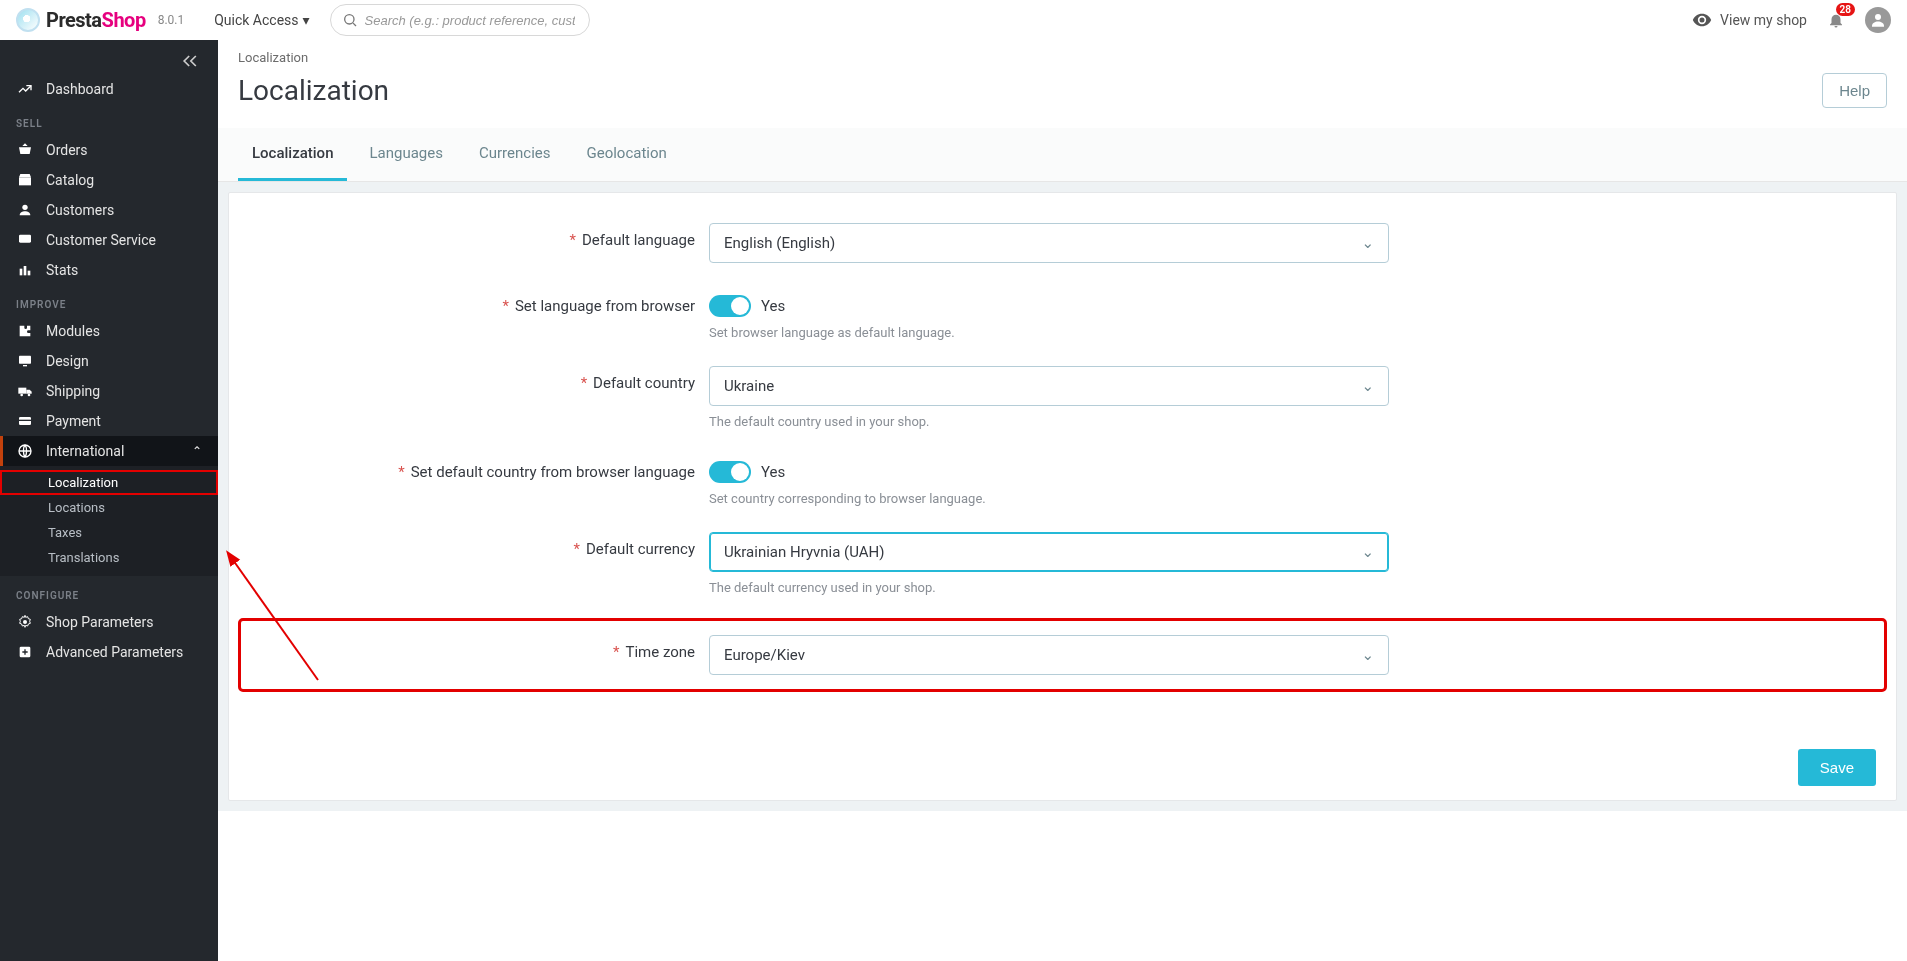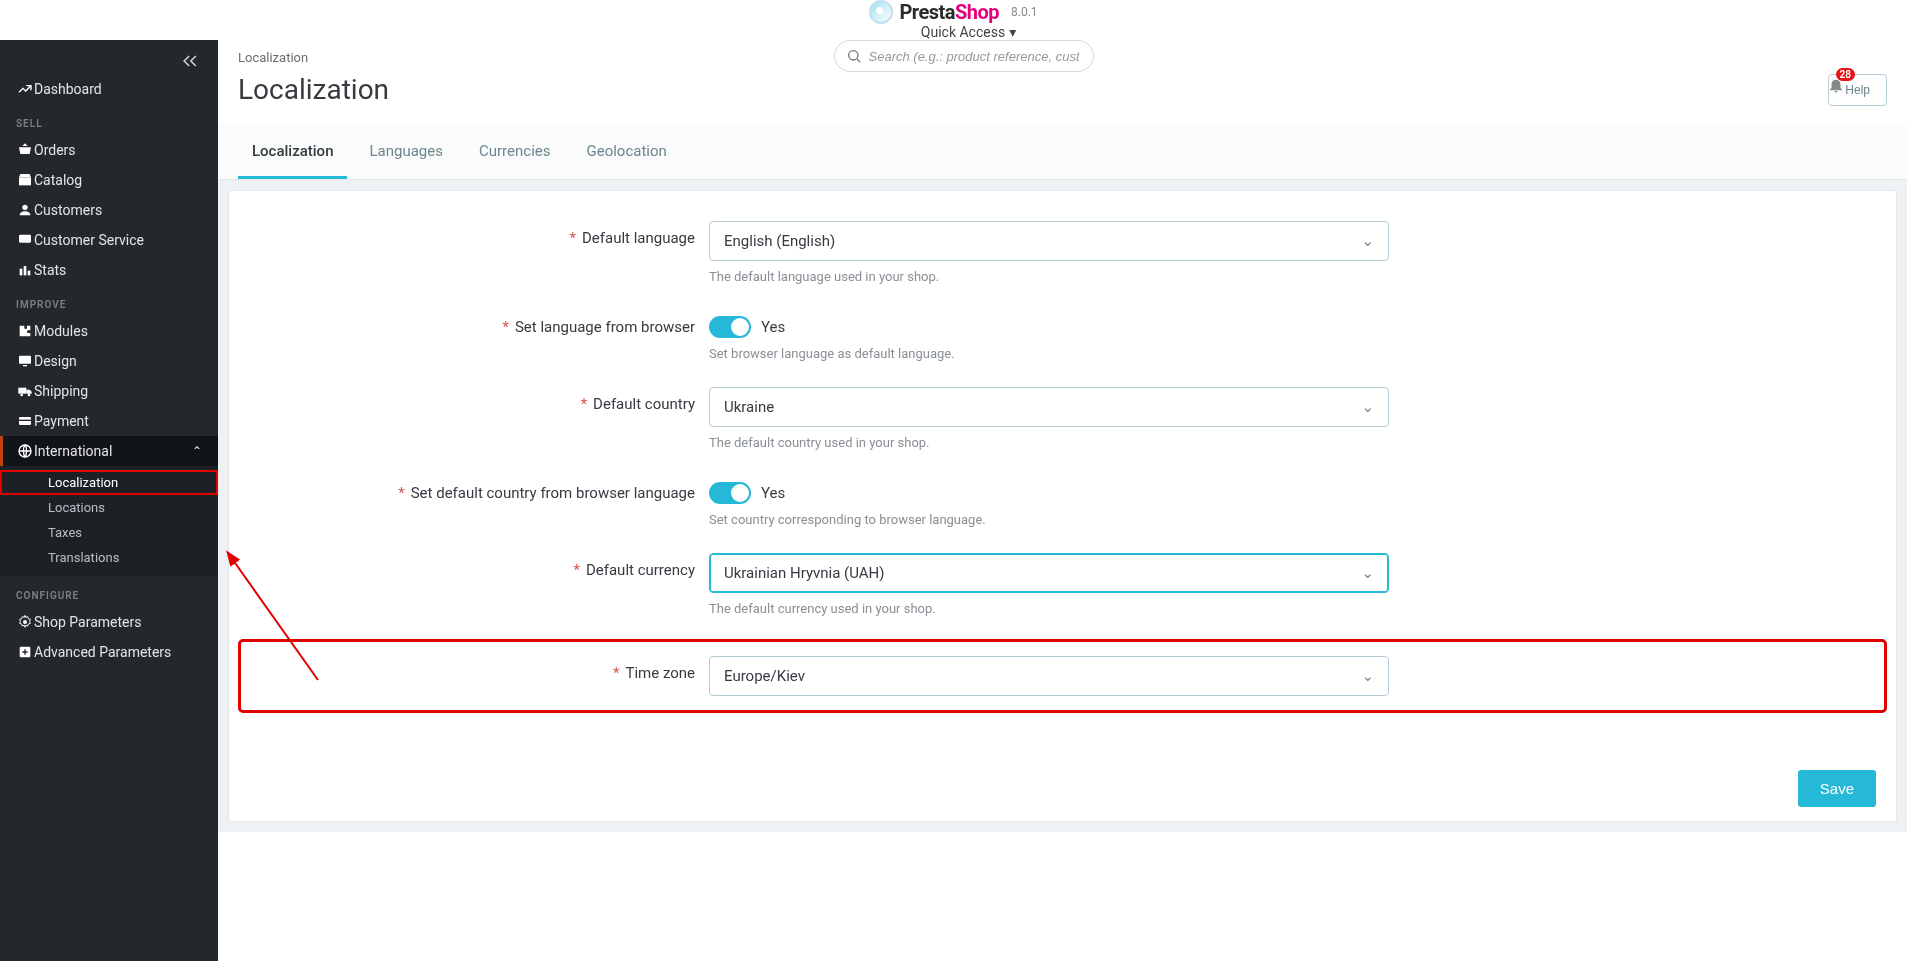--- a/index.html
+++ b/index.html
@@ -1,19 +1,19 @@
 <!DOCTYPE html>
 <html><head>
 <meta charset="utf-8">
 <style>
   * { box-sizing: border-box; margin: 0; padding: 0; }
   body { font-family: -apple-system, BlinkMacSystemFont, "Segoe UI", Roboto, "Helvetica Neue", Arial, sans-serif; background: #fff; color: #363a41; }
   
   
-  .top-header { height: 40px; display: flex; align-items: center; padding: 0 16px; background: #fff; flex-direction: column; }
+  .top-header { height: 40px; display: flex; align-items: center; padding: 0 16px; background: #fff; }
   .logo { display: flex; align-items: center; gap: 6px; }
   .logo-img { width: 24px; height: 24px; border-radius: 50%; background: linear-gradient(135deg,#a0e0f0,#fff); border:2px solid #c0e0f0; position:relative; }
   .logo-img::after{content:"";position:absolute;inset:3px;border-radius:50%;background:radial-gradient(circle at 40% 40%, #fff 30%, transparent 31%);}
   .logo-text { font-size: 20px; font-weight: 700; letter-spacing:-0.5px; }
   .logo-text .p1 { color:#2b2b2b; }
   .logo-text .p2 { color:#e6007e; }
   .version { font-size: 12px; color:#888; margin-left:6px; }
   .quick-access { margin-left: 30px; font-size:14px; color:#444; cursor:pointer; display:flex; align-items:center; gap:4px;}
   .search-wrap { margin-left: 20px; }
   .search-input { width: 260px; height: 32px; border:1px solid #d8d8d8; border-radius:16px; padding: 0 14px 0 34px; font-size:13px; color:#555; font-style:italic; background:#fff; }
@@ -25,36 +25,36 @@
   .notif { position:relative; color:#777; cursor:pointer;}
   .notif-badge { position:absolute; top:-8px; right:-10px; background:#e61414; color:#fff; font-size:10px; padding:1px 4px; border-radius:8px; font-weight:600;}
   .avatar { width:26px; height:26px; border-radius:50%; background:#999; display:flex;align-items:center;justify-content:center;color:#fff;}
   
   
   .layout { display:flex; }
   
   
   .sidebar { width: 218px; background:#24282d; color:#dfe0e2; min-height: calc(961px - 40px); flex-shrink:0; position:relative;}
   .collapse-btn { display:flex; justify-content:flex-end; padding:14px 18px 6px; color:#ccc; cursor:pointer; font-size:16px;}
-  .side-item { display:flex; align-items:center; gap:0; padding:7px 16px; font-size:14px; color:#e4e4e4; cursor:pointer; }
+  .side-item { display:flex; align-items:center; gap:12px; padding:7px 16px; font-size:14px; color:#e4e4e4; cursor:pointer; }
   .side-section { padding:14px 16px 6px; font-size:10px; letter-spacing:1px; color:#7b8088; text-transform:uppercase; font-weight:600;}
   .side-item.active-group { background:#111418; border-left:3px solid #c2410c; padding-left:13px;}
   .side-item .chev { margin-left:auto; font-size:12px;}
   .sub-items { background:#1d2025; padding:4px 0 6px;}
   .sub-item { padding:5px 16px 5px 48px; font-size:13px; color:#b8bec5; cursor:pointer;}
   .sub-item.active { color:#fff; }
   .highlight-box { outline:2px solid #e30000; outline-offset:-2px;}
   .ico { width:18px; display:inline-flex; justify-content:center; font-size:15px;}
   
   
   .main { flex:1; background:#fff; }
   .breadcrumb { padding:10px 20px 0; font-size:13px; color:#6c6c6c;}
   .page-head { display:flex; align-items:center; padding:8px 20px 16px;}
   .page-title { font-size:28px; font-weight:400; color:#363a41;}
-  .help-btn { margin-left:auto; border:1px solid #b5cdd7; background:#fff; color:#6c868e; padding:8px 16px; border-radius:4px; font-size:12px; cursor:pointer;}
+  .help-btn { margin-left:auto; border:1px solid #b5cdd7; background:#fff; color:#6c868e; padding:8px 16px; border-radius:4px; font-size:15px; cursor:pointer;}
   
   .tabs { display:flex; border-bottom:1px solid #e6e6e6; padding:0 20px; gap:8px; margin-top:4px; background:#fafbfb;}
   .tab { padding:16px 14px; font-size:15px; color:#6c868e; cursor:pointer; border-bottom:3px solid transparent;}
   .tab.active { color:#363a41; border-bottom-color:#25b9d7; font-weight:500;}
   
   .content-area { background:#eef2f4; padding:10px; }
   .card { background:#fff; border:1px solid #e5e7e9; border-radius:2px;}
   .card-head { display:flex; align-items:center; gap:10px; padding:14px 18px; border-bottom:1px solid #eee; color:#555; background:#fafbfb;}
   .card-head-title { font-size:17px; font-weight:600; color:#363a41;}
   .card-body { padding:30px 20px 20px;}
@@ -297,21 +297,20 @@
       <div class="card">
         <div class="card-body">
 
           <div class="form-row">
             <div class="form-label"><span class="req">*</span><span>Default language</span></div>
             <div class="form-control-wrap">
               <div class="select">
                 <span>English (English)</span>
                 <span class="chev-d">⌄</span>
               </div>
-              <div class="help-text">The default language used in your shop.</div>
             </div>
           </div>
 
           <div class="form-row">
             <div class="form-label"><span class="req">*</span><span>Set language from browser</span></div>
             <div class="form-control-wrap">
               <div class="toggle-wrap">
                 <span class="toggle"></span>
                 <span class="toggle-label">Yes</span>
               </div>

